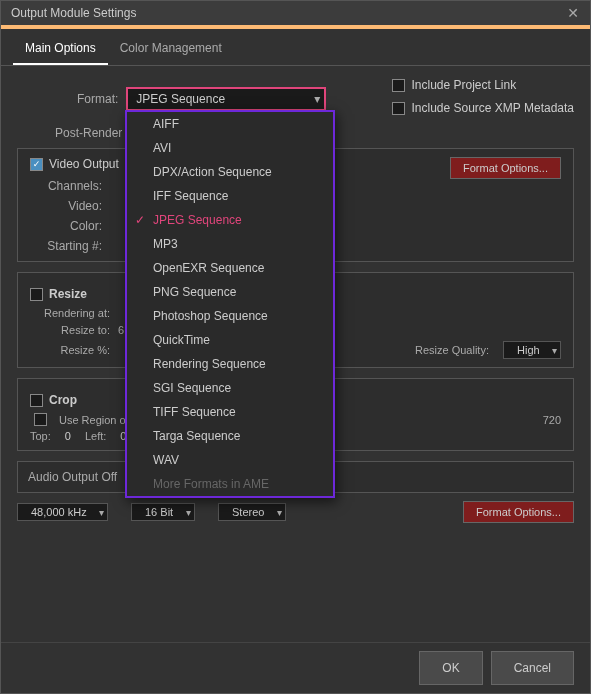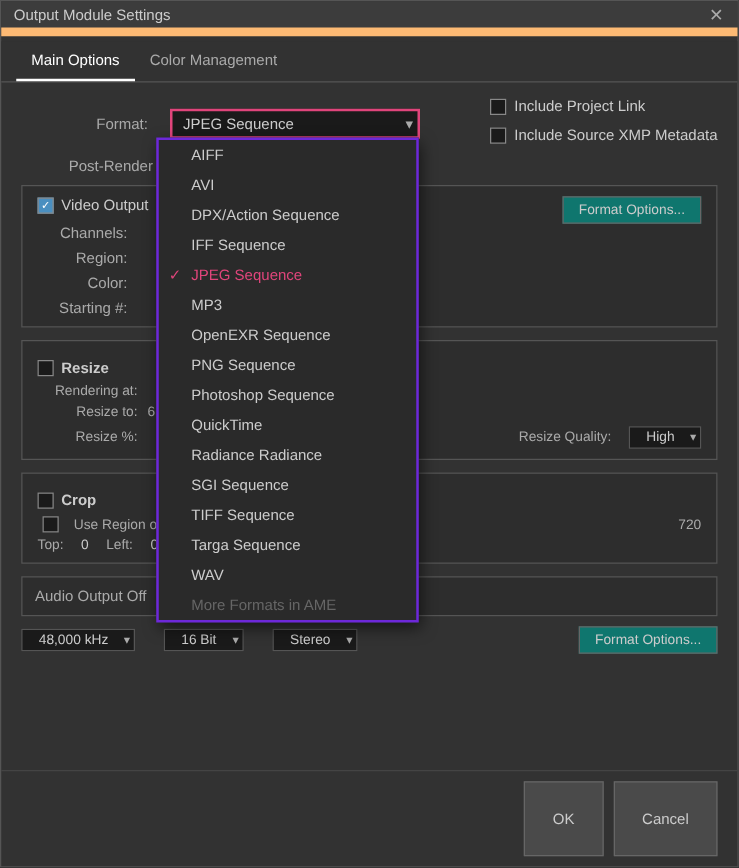--- a/index.html
+++ b/index.html
@@ -22,21 +22,21 @@
       flex-direction: column;
     }
 
     .titlebar {
       background: #3c3c3c;
       height: 28px;
       display: flex;
       align-items: center;
       justify-content: space-between;
       padding: 0 10px;
-      border-bottom: 7px solid #fdba74;
+      border-bottom: 4px solid #fdba74;
       flex-shrink: 0;
     }
 
     .titlebar-title {
       font-size: 12px;
       color: #cccccc;
     }
 
     .close-btn {
       width: 14px;
@@ -86,21 +86,21 @@
 
     .format-row {
       display: flex;
       align-items: center;
       margin-bottom: 6px;
     }
 
     .format-label {
       color: #aaaaaa;
       font-size: 12px;
-      margin-right: 18px;
+      margin-right: 8px;
       margin-left: 60px;
     }
 
     .format-select {
       background: #1a1a1a;
       border: 2px solid #e0457b;
       color: #cccccc;
       font-size: 12px;
       padding: 3px 24px 3px 8px;
       appearance: none;
@@ -163,21 +163,21 @@
       row-gap: 6px;
       align-items: center;
     }
 
     .options-grid .label {
       text-align: right;
       padding-right: 8px;
     }
 
     .format-options-btn {
-      background: #0f766e;
+      background: #7f1d1d;
       border: 1px solid #666;
       color: #cccccc;
       font-size: 11px;
       padding: 4px 12px;
       cursor: pointer;
       position: absolute;
       right: 12px;
       top: 8px;
     }
 
@@ -282,21 +282,21 @@
     .bottom-buttons {
       display: flex;
       justify-content: flex-end;
       padding: 8px 16px;
       gap: 8px;
       border-top: 1px solid #444;
       flex-shrink: 0;
     }
 
     .btn {
-      padding: 22px 22px;
+      padding: 9px 22px;
       font-size: 12px;
       cursor: pointer;
       border: 1px solid #666;
       background: #4a4a4a;
       color: #cccccc;
     }
 
     .dropdown-overlay {
       position: absolute;
       top: 32px;
@@ -419,39 +419,39 @@
       <div class="dropdown-item">AIFF</div>
           <div class="dropdown-item">AVI</div>
           <div class="dropdown-item">DPX/Action Sequence</div>
           <div class="dropdown-item">IFF Sequence</div>
           <div class="dropdown-item selected">JPEG Sequence</div>
           <div class="dropdown-item">MP3</div>
           <div class="dropdown-item">OpenEXR Sequence</div>
           <div class="dropdown-item">PNG Sequence</div>
           <div class="dropdown-item">Photoshop Sequence</div>
           <div class="dropdown-item">QuickTime</div>
-          <div class="dropdown-item">Radiance Radiance</div>
+          <div class="dropdown-item">Rendering Sequence</div>
           <div class="dropdown-item">SGI Sequence</div>
           <div class="dropdown-item">TIFF Sequence</div>
           <div class="dropdown-item">Targa Sequence</div>
           <div class="dropdown-item">WAV</div>
           <div class="dropdown-item disabled">More Formats in AME</div>
         </div>
     </div>
 
     <div class="video-options">
       <div class="video-header">
         <span class="checked-box"></span>
         <span class="section-title">Video Output</span>
         <button class="format-options-btn">Format Options...</button>
       </div>
       <div class="options-grid">
         <span class="label">Channels:</span>
         <span class="field-value"></span>
-        <span class="label">Region:</span>
+        <span class="label">Video:</span>
         <span class="field-value"></span>
         <span class="label">Color:</span>
         <span class="field-value"></span>
         <span class="label">Starting #:</span>
         <span class="field-value"></span>
       </div>
     </div>
 
     <div class="resize-section">
       <div class="section-header">

